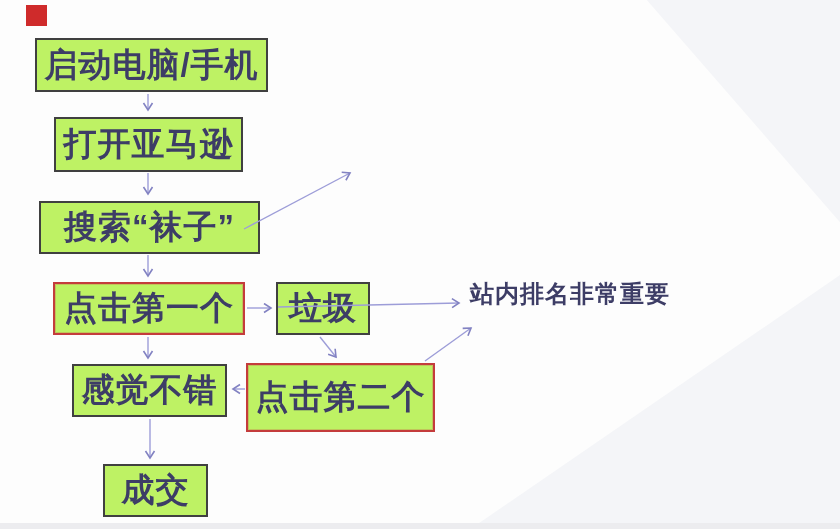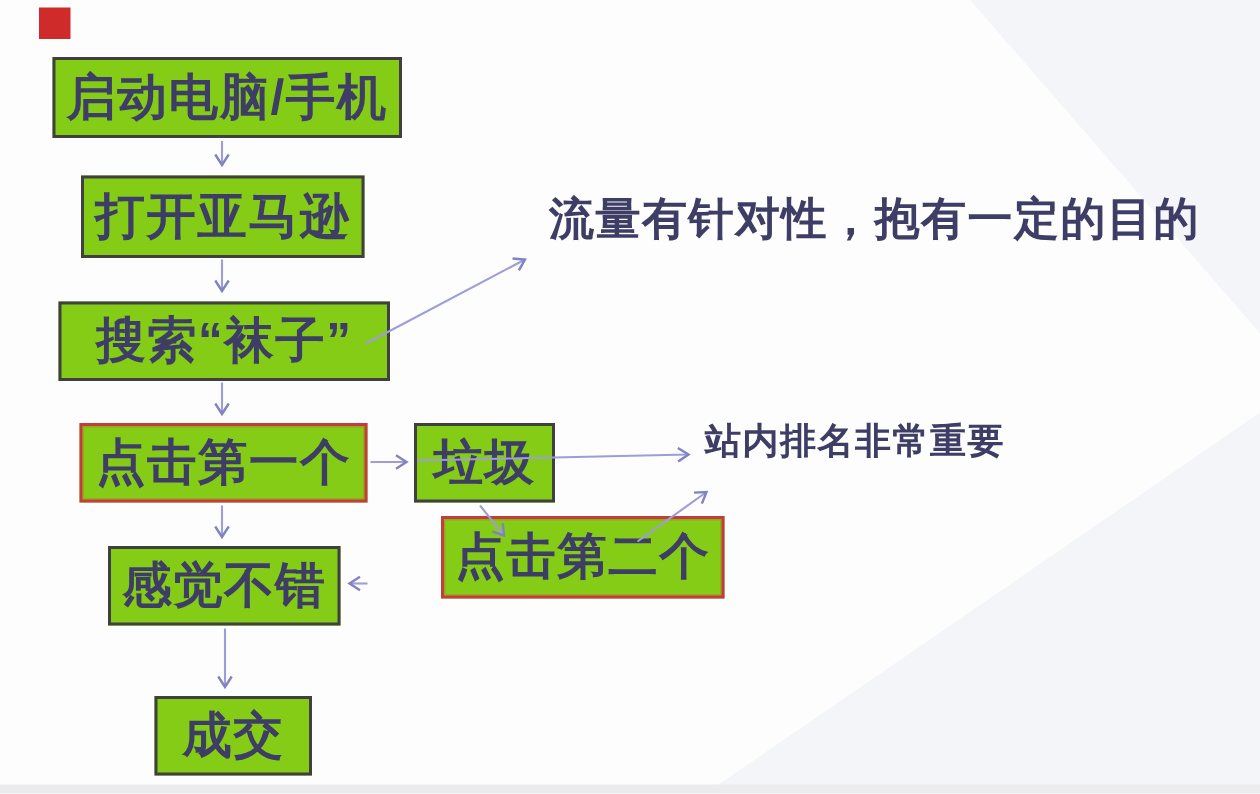--- a/index.html
+++ b/index.html
@@ -17,37 +17,37 @@
            clip-path: polygon(77% 0, 100% 0, 100% 42%); }
   #wm-br { left: 0; top: 0; width: 840px; height: 529px;
            clip-path: polygon(56% 100%, 100% 52%, 100% 100%); }
   #bottom-strip { position: absolute; left: 0; top: 523px; width: 840px; height: 6px;
                   background: #ececef; z-index: 1; }
 
   
   .node {
     position: absolute; z-index: 2;
     box-sizing: border-box;
-    background: #84cc16;
+    background: #bef264;
     border: 2px solid #404040;
     color: #3d3d66;
     display: flex; align-items: center; justify-content: center;
     font-size: 33px; font-weight: 600;
     letter-spacing: 1px;
     white-space: nowrap;
   }
   .node.red { border-color: #c43c3c; box-shadow: inset 0 0 0 1px rgba(204,60,60,.25); }
 
   #n-start        { left: 35px;  top: 38px;  width: 233px; height: 54px; }
   #n-open-amazon  { left: 54px;  top: 117px; width: 189px; height: 55px; }
   #n-search-socks { left: 39px;  top: 201px; width: 221px; height: 53px; }
   #n-click-first  { left: 53px;  top: 282px; width: 192px; height: 53px; }
   #n-garbage      { left: 276px; top: 282px; width: 94px;  height: 53px; }
   #n-feel-good    { left: 72px;  top: 364px; width: 155px; height: 53px; }
-  #n-click-second { left: 246px; top: 344px; width: 189px; height: 55px; margin-left: 48px; }
+  #n-click-second { left: 246px; top: 363px; width: 189px; height: 69px; }
   #n-deal         { left: 103px; top: 464px; width: 105px;  height: 53px; }
 
   
   .note {
     position: absolute; z-index: 2;
     color: #3d3d66; font-weight: 600; white-space: nowrap;
   }
   #note-traffic { left: 366px; top: 126px; font-size: 30px; letter-spacing: 1px; }
   #note-ranking { left: 470px; top: 278px; font-size: 24px; letter-spacing: 1px; }
 
@@ -72,21 +72,20 @@
 
   <div class="node" id="n-start">启动电脑/手机</div>
   <div class="node" id="n-open-amazon">打开亚马逊</div>
   <div class="node" id="n-search-socks">搜索“袜子”</div>
   <div class="node red" id="n-click-first">点击第一个</div>
   <div class="node" id="n-garbage">垃圾</div>
   <div class="node" id="n-feel-good">感觉不错</div>
   <div class="node red" id="n-click-second">点击第二个</div>
   <div class="node" id="n-deal">成交</div>
 
-  <div class="note" id="note-traffic">流量有针对性，抱有一定的目的</div>
   <div class="note" id="note-ranking">站内排名非常重要</div>
 
   <svg id="edges" viewBox="0 0 840 529" xmlns="http://www.w3.org/2000/svg">
     <defs>
       <marker id="chev" markerWidth="14" markerHeight="14" refX="8" refY="5.5" orient="auto" markerUnits="userSpaceOnUse">
         <path d="M1,1 L8,5.5 L1,10" fill="none" stroke="#8282c2" stroke-width="1.6"></path>
       </marker>
     </defs>
     <g fill="none" stroke="#9d9dd8" stroke-width="1.4">
       <line x1="148" y1="94" x2="148" y2="110" marker-end="url(#chev)"></line>

